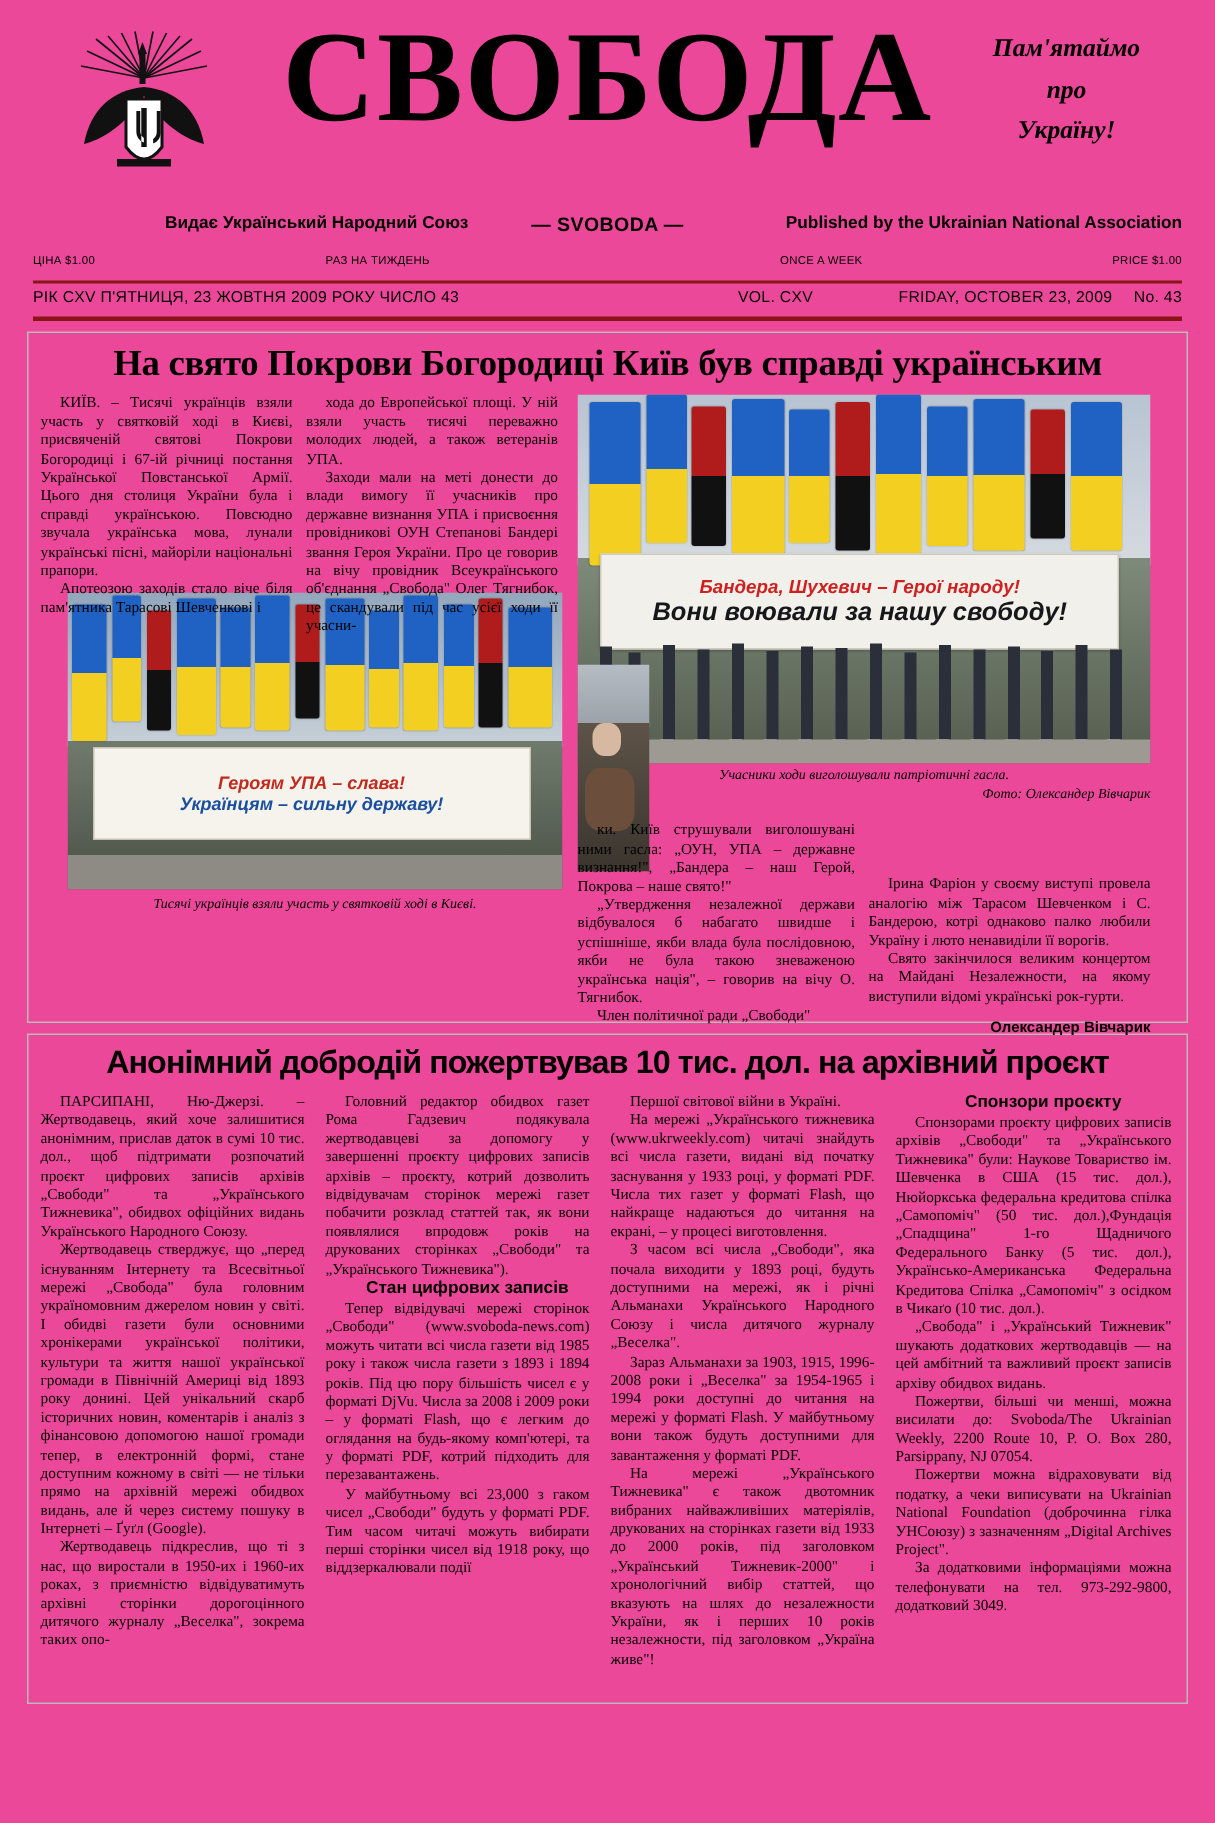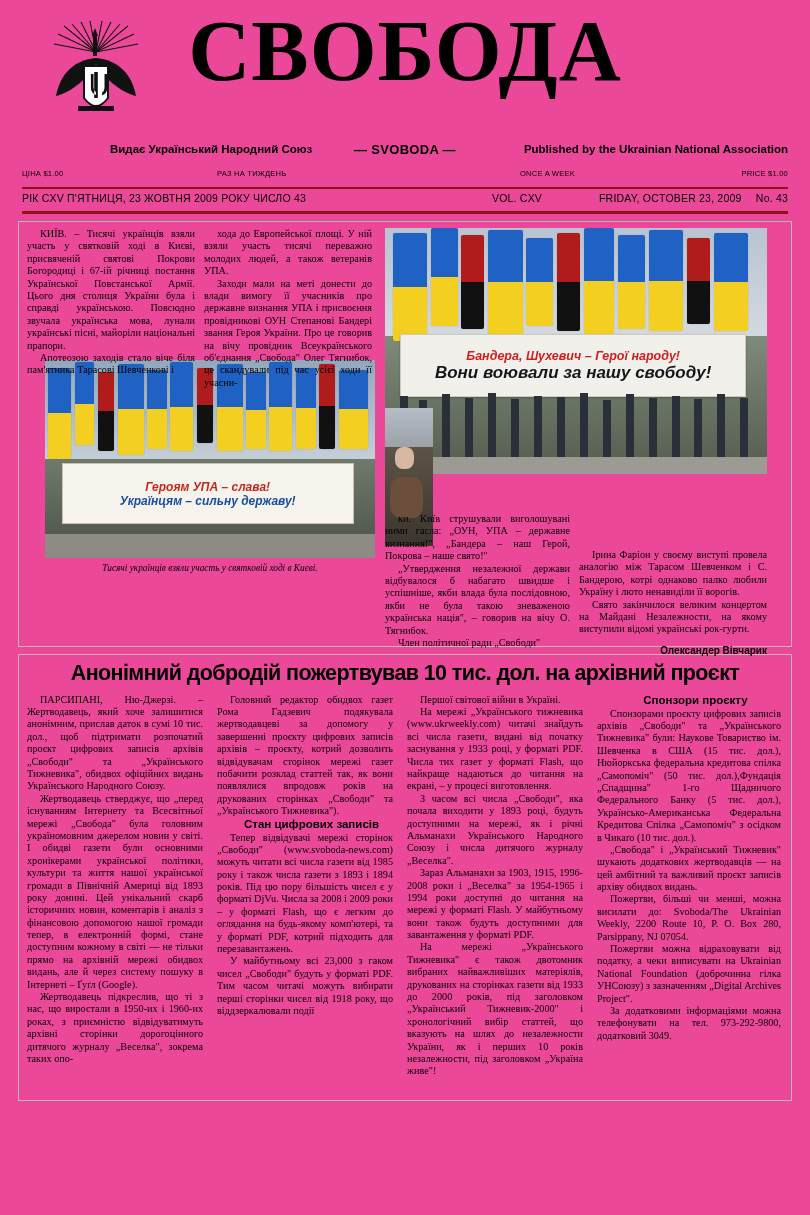--- a/index.html
+++ b/index.html
@@ -292,20 +292,25 @@
         <path d="M36 46 L60 46 L60 78 Q48 94 36 78 Z" fill="#fff" stroke="#111" stroke-width="2"></path>
         <path d="M46.2 52 h3.6 v26 h-3.6 z M39.5 54 h3.4 v14 q0 5 5 7 l0 -3 q-2.4 -1.6 -2.4 -4.6 v-13.4 z
                  M53.1 54 h3.4 v14 q0 3 -2.4 4.6 l0 3 q5 -2 5 -7 v-14.6 z" fill="#111"></path>
 
         <rect x="30" y="86" width="36" height="5" fill="#111"></rect>
       </svg>
     </div>
 
     <div class="title-svoboda">СВОБОДА</div>
 
+    <div class="slogan">
+      <div>Пам'ятаймо</div>
+      <div>про</div>
+      <div>Україну!</div>
+    </div>
   </div>
 
   <div class="subline">
     <span class="left">Видає Український Народний Союз</span>
     <span class="center">— SVOBODA —</span>
     <span class="right">Published by the Ukrainian National Association</span>
   </div>
 
   <div class="priceline">
     <span class="pl-1">ЦІНА $1.00</span>
@@ -319,20 +324,21 @@
   <div class="dateline">
     <span class="dl-1">РІК CXV П'ЯТНИЦЯ, 23 ЖОВТНЯ 2009 РОКУ ЧИСЛО 43</span>
     <span class="dl-2">VOL. CXV</span>
     <span class="dl-3">FRIDAY, OCTOBER 23, 2009</span>
     <span class="dl-4">No. 43</span>
   </div>
 
   <div class="rule-thick"></div>
 
   <div class="article-box">
+    <div class="headline-1">На свято Покрови Богородиці Київ був справді українським</div>
 
     <div class="a1-grid">
 
       <div class="photo photo-1">
         <div class="ph-sky"></div>
         <div class="ph-ground"></div>
 
         <div class="flag" style="left:2%;top:2%;width:9%;height:44%;"></div>
         <div class="flag" style="left:12%;top:0%;width:7%;height:40%;"></div>
         <div class="flag flag-red" style="left:20%;top:3%;width:6%;height:38%;"></div>
@@ -380,20 +386,24 @@
           <div class="leg" style="left:81%;height:59%;"></div>
             <div class="shoe" style="left:80%;"></div>
           <div class="leg" style="left:87%;height:63%;"></div>
             <div class="shoe" style="left:86%;"></div>
           <div class="leg" style="left:93%;height:60%;"></div>
             <div class="shoe" style="left:92%;"></div>
           <div class="pavement"></div>
         </div>
       </div>
 
+      <div class="cap cap-1">
+        <span>Учасники ходи виголошували патріотичні гасла.</span>
+        <span class="credit">Фото: Олександер Вівчарик</span>
+      </div>
 
       <div class="photo photo-2">
         <div class="ph-sky" style="height:52%;background:linear-gradient(#93a7bd,#c7d0d8);"></div>
         <div class="ph-ground" style="height:50%;background:linear-gradient(#6f7a6c,#4a5146);"></div>
         <div class="flag" style="left:1%;top:4%;width:7%;height:46%;"></div>
         <div class="flag" style="left:9%;top:1%;width:6%;height:42%;"></div>
         <div class="flag flag-red" style="left:16%;top:6%;width:5%;height:40%;"></div>
         <div class="flag" style="left:22%;top:2%;width:8%;height:46%;"></div>
         <div class="flag" style="left:31%;top:5%;width:6%;height:40%;"></div>
         <div class="flag" style="left:38%;top:1%;width:7%;height:45%;"></div>

